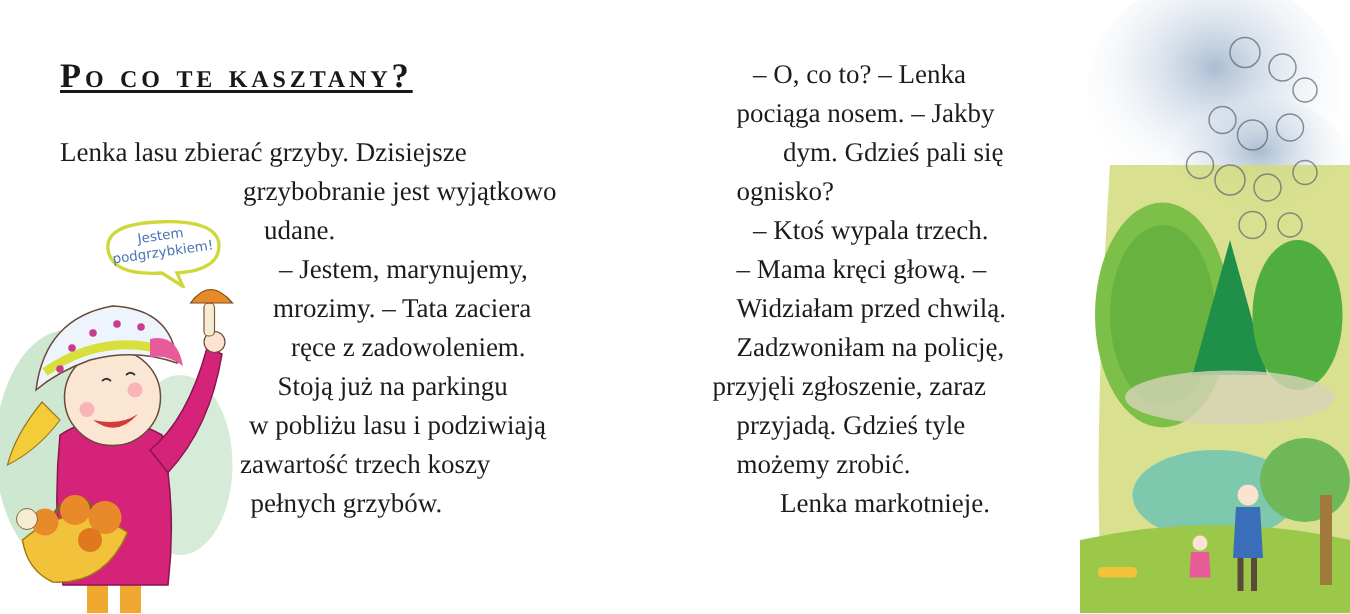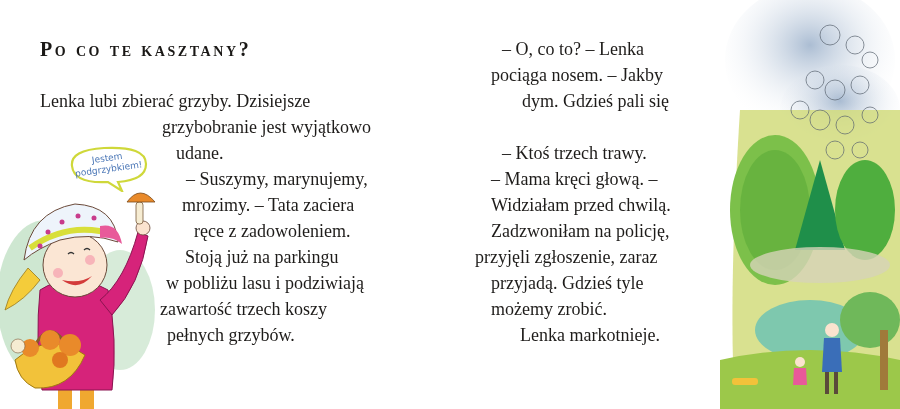--- a/index.html
+++ b/index.html
@@ -6,22 +6,22 @@
   body {
     width: 900px; height: 409px; overflow: hidden;
     background: #ffffff; position: relative;
     font-family: "Liberation Serif", "DejaVu Serif", serif;
     color: #1e1c1a;
   }
   .spread { position: absolute; inset: 0; }
 
   .title {
     position: absolute; left: 40px; top: 38px;
-    font-size: 20px; font-weight: bold; letter-spacing: 2.6px;
-    font-variant: small-caps; color: #1a1816;
+    font-size: 23px; font-weight: bold; letter-spacing: 2.6px;
+    font-variant: small-caps; color: #1a1816; text-decoration: underline;
   }
 
   .line {
     position: absolute; white-space: nowrap;
     font-size: 18px; line-height: 26px;
   }
 
   
   .girl-illus { position: absolute; left: 0; top: 140px; width: 170px; height: 269px; }
   .bubble {
@@ -36,35 +36,36 @@
   
   .forest-illus { position: absolute; left: 720px; top: 0; width: 180px; height: 409px; }
 </style>
 </head>
 <body>
 
 <div class="spread">
 
   <div class="title">Po co te kasztany?</div>
 
-  <div class="line" style="left:40px; top:88px;">Lenka lubi zbierać grzyby. Dzisiejsze</div>
+  <div class="line" style="left:40px; top:88px;">Lenka lasu zbierać grzyby. Dzisiejsze</div>
   <div class="line" style="left:162px; top:114px;">grzybobranie jest wyjątkowo</div>
   <div class="line" style="left:176px; top:140px;">udane.</div>
-  <div class="line" style="left:186px; top:166px;">– Suszymy, marynujemy,</div>
+  <div class="line" style="left:186px; top:166px;">– Jestem, marynujemy,</div>
   <div class="line" style="left:182px; top:192px;">mrozimy. – Tata zaciera</div>
   <div class="line" style="left:182px; top:218px;margin-left:12px;">ręce z zadowoleniem.</div>
   <div class="line" style="left:185px; top:244px;">Stoją już na parkingu</div>
   <div class="line" style="left:166px; top:270px;text-align:right;">w pobliżu lasu i podziwiają</div>
   <div class="line" style="left:160px; top:296px;">zawartość trzech koszy</div>
   <div class="line" style="left:167px; top:322px;">pełnych grzybów.</div>
 
   <div class="line" style="left:502px; top:36px;">– O, co to? – Lenka</div>
   <div class="line" style="left:491px; top:62px;">pociąga nosem. – Jakby</div>
   <div class="line" style="left:491px; top:88px;margin-left:31px;">dym. Gdzieś pali się</div>
-  <div class="line" style="left:502px; top:140px;">– Ktoś trzech trawy.</div>
+  <div class="line" style="left:491px; top:114px;">ognisko?</div>
+  <div class="line" style="left:502px; top:140px;">– Ktoś wypala trzech.</div>
   <div class="line" style="left:491px; top:166px;">– Mama kręci głową. –</div>
   <div class="line" style="left:491px; top:192px;">Widziałam przed chwilą.</div>
   <div class="line" style="left:491px; top:218px;">Zadzwoniłam na policję,</div>
   <div class="line" style="left:475px; top:244px;">przyjęli zgłoszenie, zaraz</div>
   <div class="line" style="left:491px; top:270px;">przyjadą. Gdzieś tyle</div>
   <div class="line" style="left:491px; top:296px;">możemy zrobić.</div>
   <div class="line" style="left:520px; top:322px;">Lenka markotnieje.</div>
 
   <svg class="girl-illus" viewBox="0 0 170 269">
 

